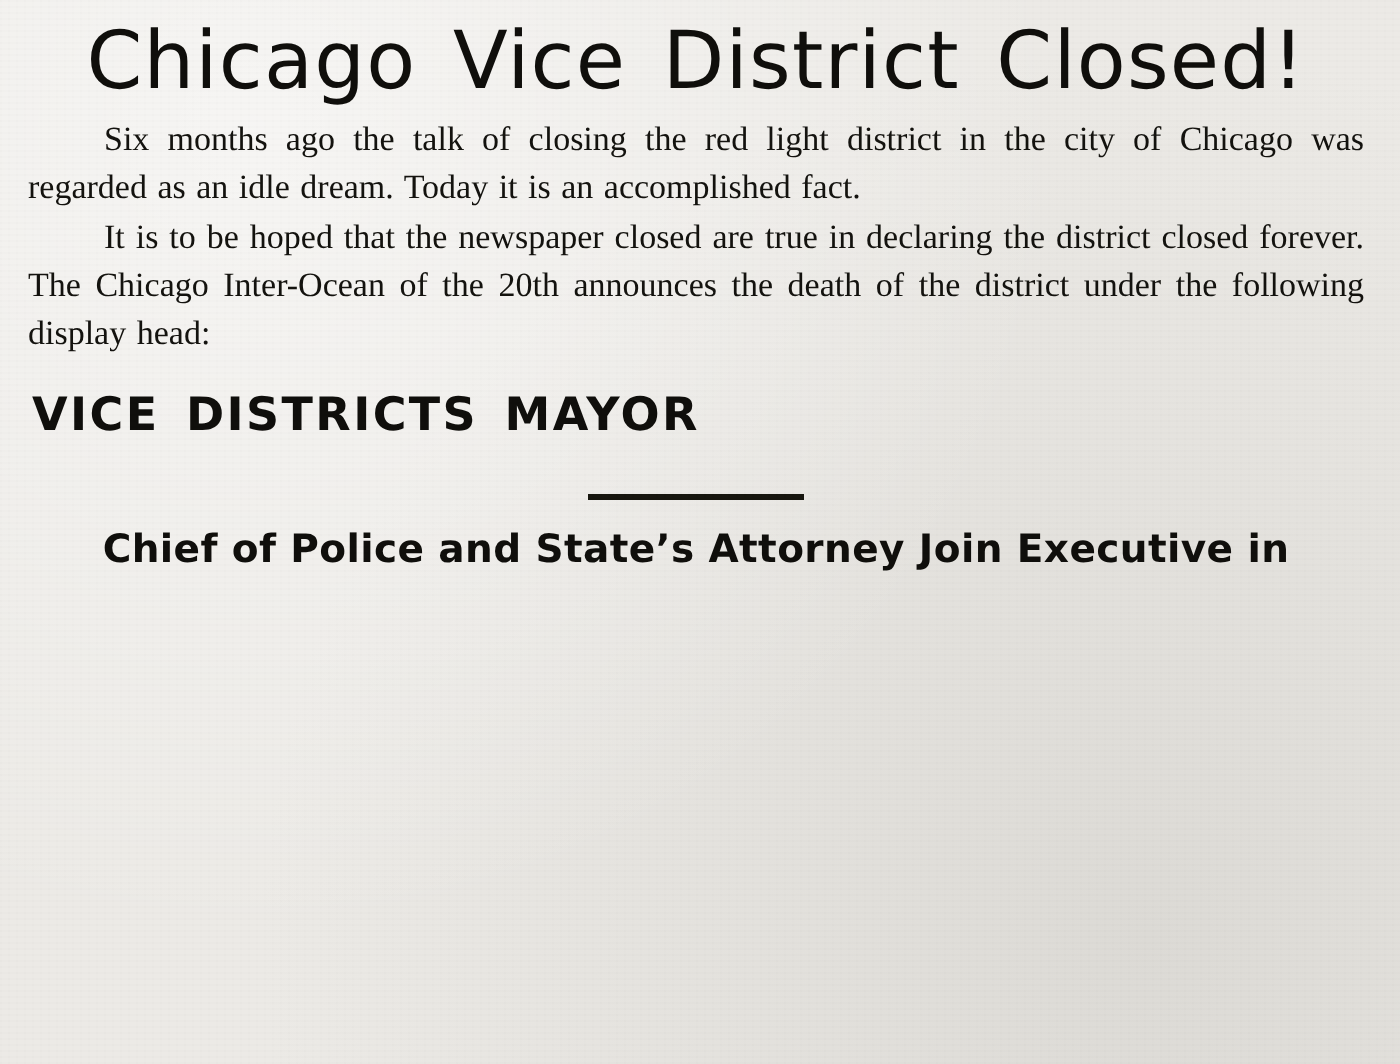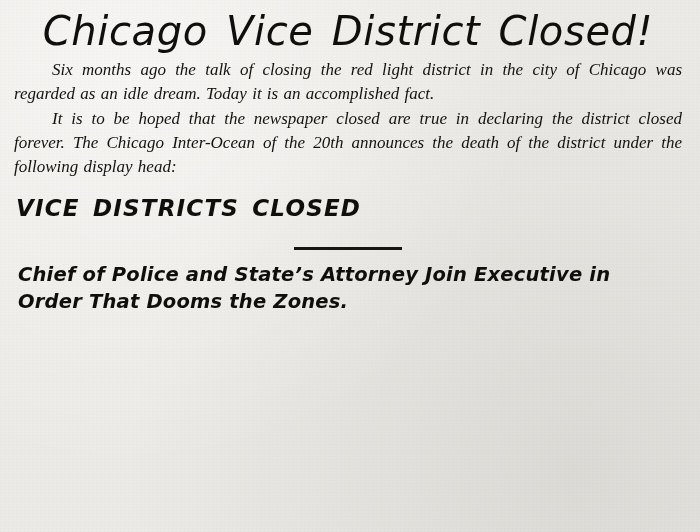--- a/index.html
+++ b/index.html
@@ -17,21 +17,20 @@
   .page {
     position: relative;
     width: 700px;
     height: 532px;
     background: #eceae6;
     background-image:
       radial-gradient(circle at 18% 12%, rgba(255,255,255,0.55) 0%, rgba(255,255,255,0) 55%),
       radial-gradient(circle at 82% 88%, rgba(190,188,182,0.35) 0%, rgba(190,188,182,0) 60%);
     box-sizing: border-box;
     padding: 6px 18px 0 14px;
-    font-style: italic;
   }
   .grain {
     position: absolute;
     inset: 0;
     pointer-events: none;
     opacity: 0.30;
     background-image:
       repeating-linear-gradient(0deg, rgba(0,0,0,0.035) 0px, rgba(0,0,0,0.035) 1px, rgba(255,255,255,0) 1px, rgba(255,255,255,0) 3px),
       repeating-linear-gradient(90deg, rgba(0,0,0,0.025) 0px, rgba(0,0,0,0.025) 1px, rgba(255,255,255,0) 1px, rgba(255,255,255,0) 4px);
   }
@@ -88,21 +87,21 @@
   .rule {
     width: 108px;
     height: 3px;
     background: #17160f;
   }
   .deck {
     font-family: "DejaVu Sans", sans-serif;
     font-weight: 700;
     font-size: 19.5px;
     line-height: 1.38;
-    text-align: left;
+    text-align: center;
     color: #100f0c;
     margin: 0 4px;
     letter-spacing: 0.2px;
   }
   .deck .l1 { display: block; }
   .deck .l2 { display: block; }
 </style>
 </head>
 <body>
 
@@ -117,26 +116,25 @@
   </p>
 
   <p class="body-par">
     <span>It is to be hoped that the newspaper closed are</span>
     <span>true in declaring the district closed forever.  The</span>
     <span>Chicago Inter-Ocean of the 20th announces the death</span>
     <span>of the district under the following display head:</span>
   </p>
 
   <div class="subhead-block">
-    <div class="subhead-1">VICE DISTRICTS CLOSED</div>
+    <div class="subhead-1">VICE DISTRICTS MAYOR</div>
 
     <div class="rule-wrap">
       <div class="rule"></div>
     </div>
 
     <div class="deck">
       <span class="l1">Chief of Police and State’s Attorney Join Executive in</span>
-      <span class="l2">Order That Dooms the Zones.</span>
     </div>
   </div>
 
   <div class="grain"></div>
 </div>
 
 </body></html>

